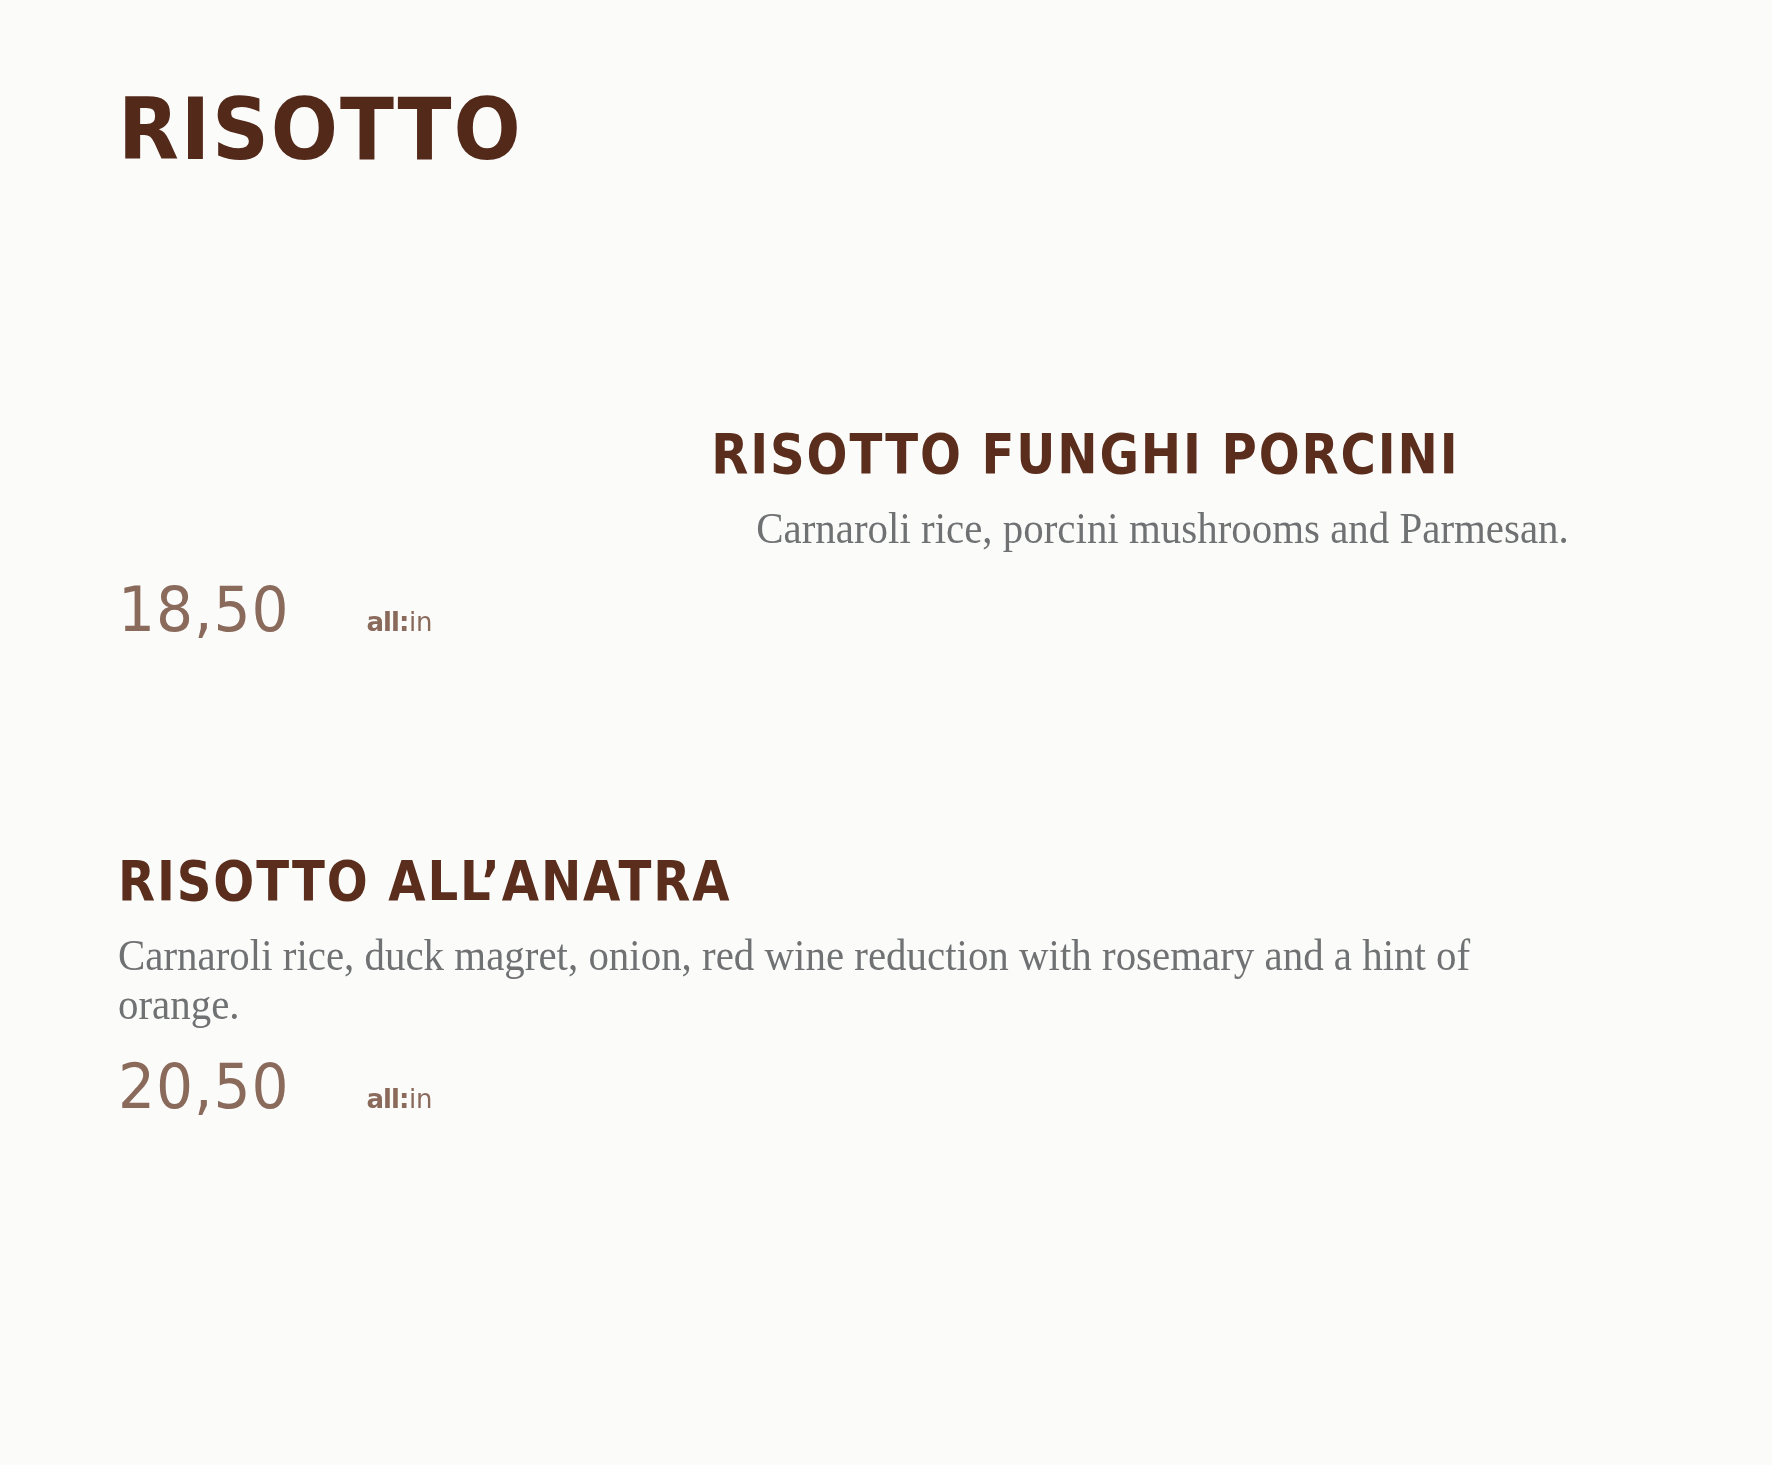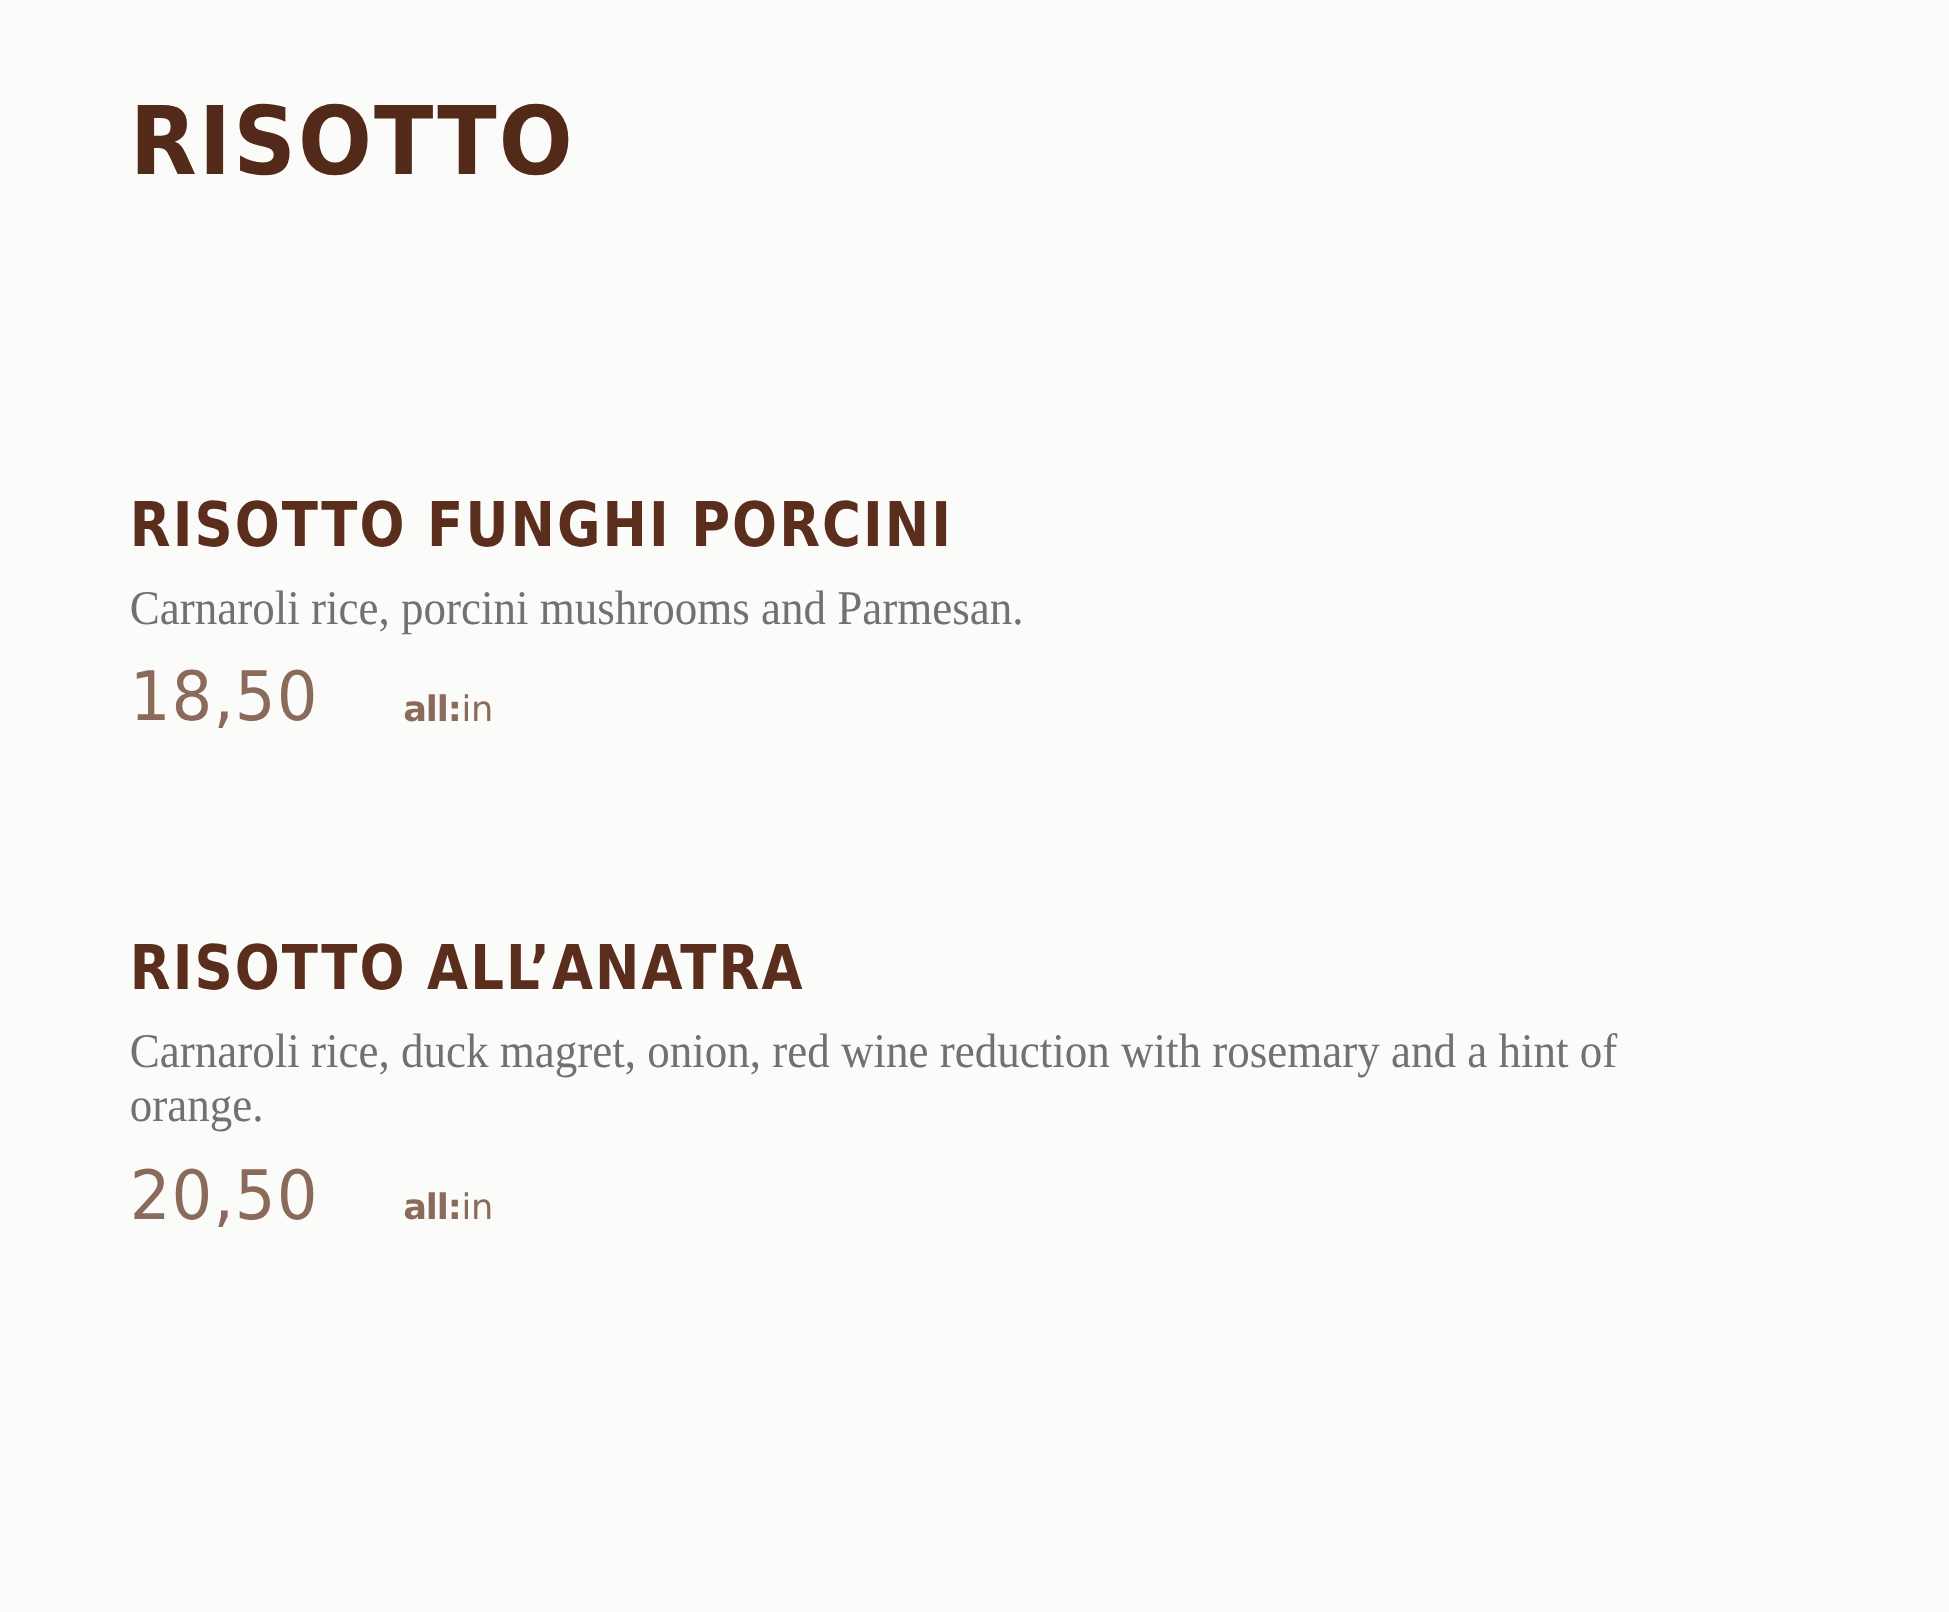--- a/index.html
+++ b/index.html
@@ -39,21 +39,21 @@
     transform-origin: left top;
     white-space: nowrap;
   }
 
   
   .dish {
     position: absolute;
     left: 118px;
     width: 1560px;
   }
-  .dish-1 { top: 449px; }
+  .dish-1 { top: 425px; text-align: right; }
   .dish-2 { top: 852px; }
 
   .dish-name {
     font-family: "DejaVu Sans", sans-serif;
     font-weight: 700;
     font-size: 56px;
     line-height: 1.02;
     letter-spacing: 2.2px;
     color: #5a2d1c;
     transform: scaleX(0.86);
@@ -88,21 +88,21 @@
     line-height: 1;
     letter-spacing: 1px;
     color: #8a6a5b;
     transform: scaleX(0.94);
     transform-origin: left bottom;
   }
 
   .price-allin {
     margin-left: 34px;
     font-family: "DejaVu Sans", sans-serif;
-    font-size: 32px;
+    font-size: 26px;
     line-height: 1;
     color: #8a6a5b;
     white-space: nowrap;
     letter-spacing: -0.3px;
   }
   .price-allin .allin-all {
     font-weight: 700;
     letter-spacing: -1px;
   }
   .price-allin .allin-sep {

